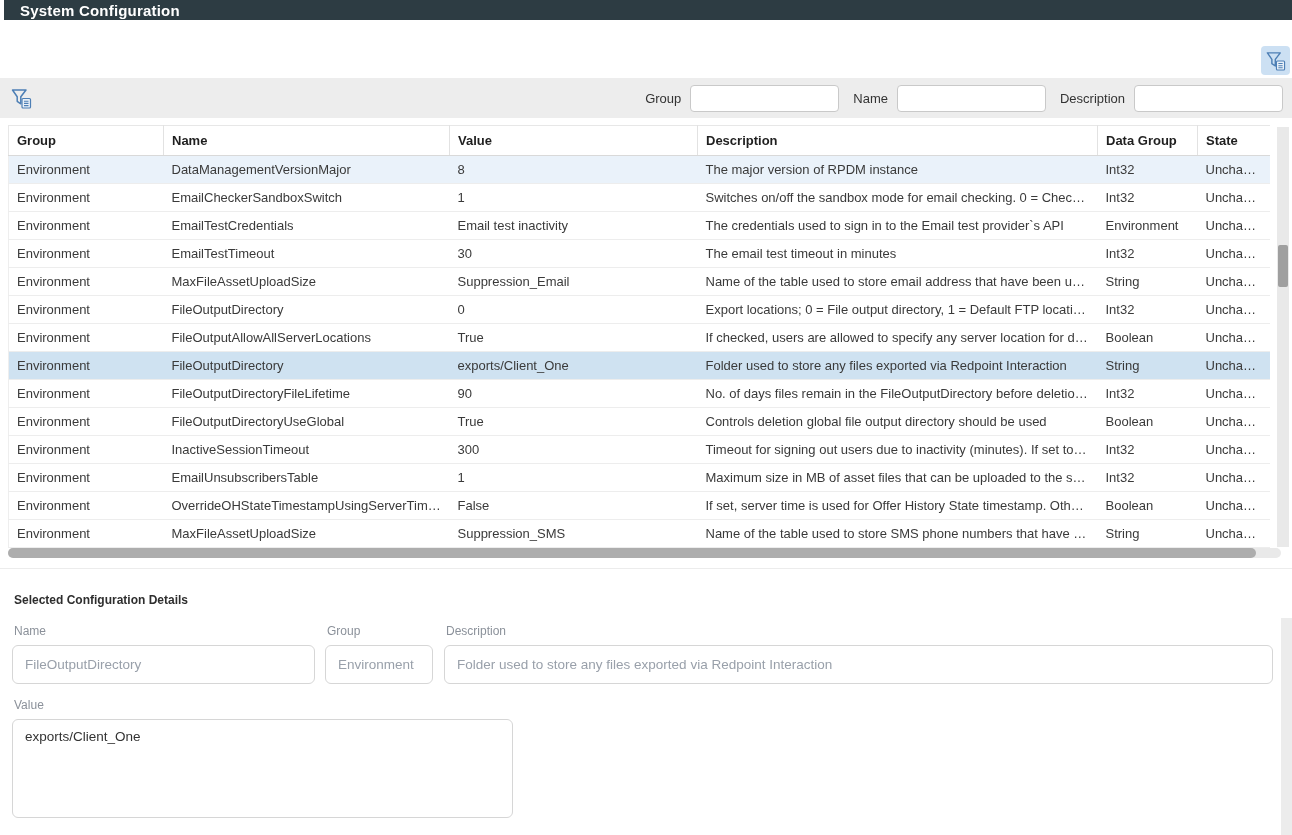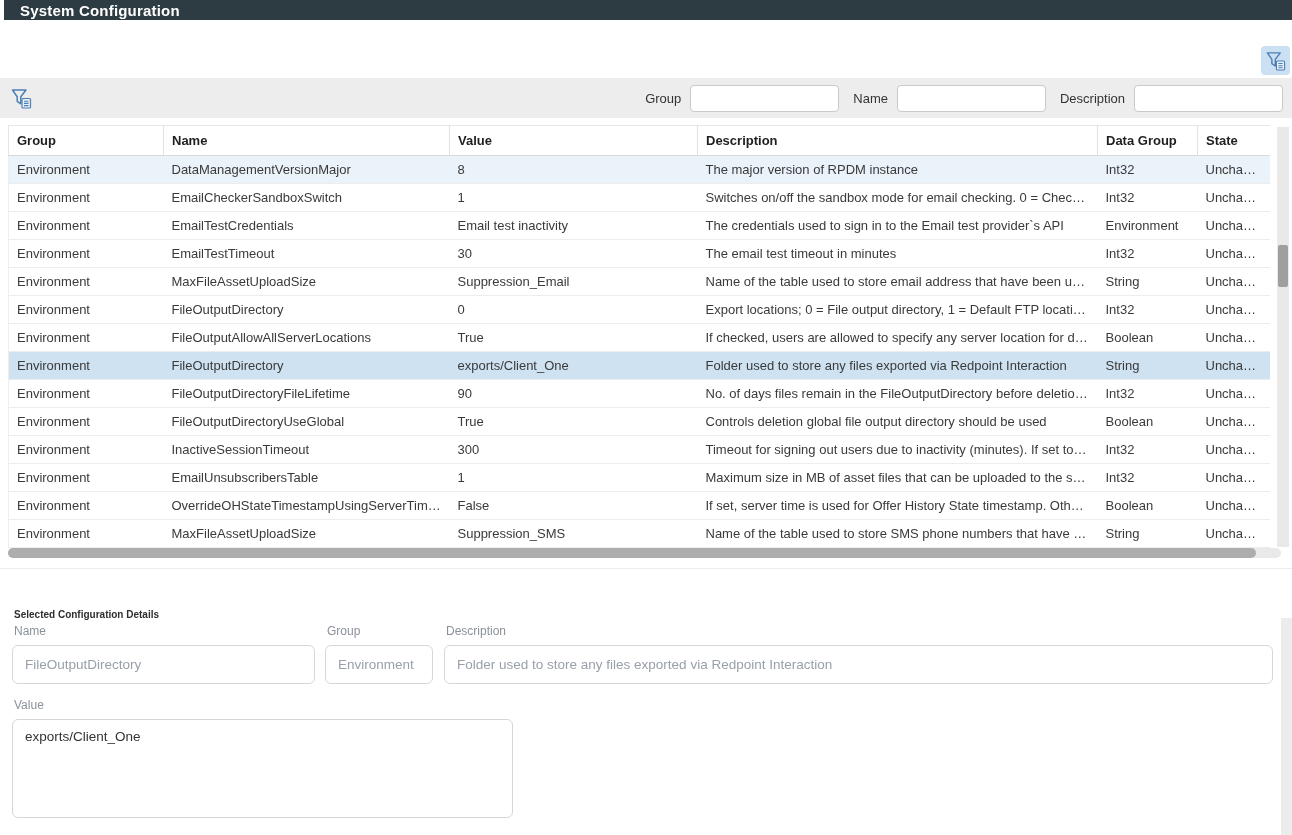--- a/index.html
+++ b/index.html
@@ -58,21 +58,21 @@
   table.config tr.selected td { background:#cfe2f1; }
 
   
   .vscroll { position:absolute; top:127px; right:3px; width:12px; height:420px; background:#e9e9e9; }
   .vscroll .thumb { position:absolute; top:118px; left:1px; width:10px; height:42px; background:#9f9f9f; border-radius:2px; }
   .hscroll { position:absolute; top:548px; left:8px; width:1273px; height:10px; background:#e9e9e9; border-radius:5px; }
   .hscroll .thumb { position:absolute; top:0; left:0; width:1248px; height:10px; background:#adadad; border-radius:5px; }
 
   
   .details-sep { position:absolute; top:568px; left:0; width:1292px; height:1px; background:#ececec; }
-  .details-title { position:absolute; top:593px; left:14px; font-size:10px; font-weight:bold; color:#2e2e2e;margin-top:16px; }
+  .details-title { position:absolute; top:593px; left:14px; font-size:12px; font-weight:bold; color:#2e2e2e; }
   .field { position:absolute; top:624px; }
   .field > label { display:block; font-size:12px; color:#8b919a; margin:0 0 7px 2px; }
   .field input, .field textarea {
     border:1px solid #d6d6d6; border-radius:6px; background:#fff;
     font-family:inherit; font-size:13.5px; color:#99a0aa;
   }
   .field input { height:39px; padding:0 12px; }
   #field-name { left:12px; }  #field-name input { width:303px; }
   #field-group { left:325px; } #field-group input { width:108px; }
   #field-desc { left:444px; }  #field-desc input { width:829px; }

